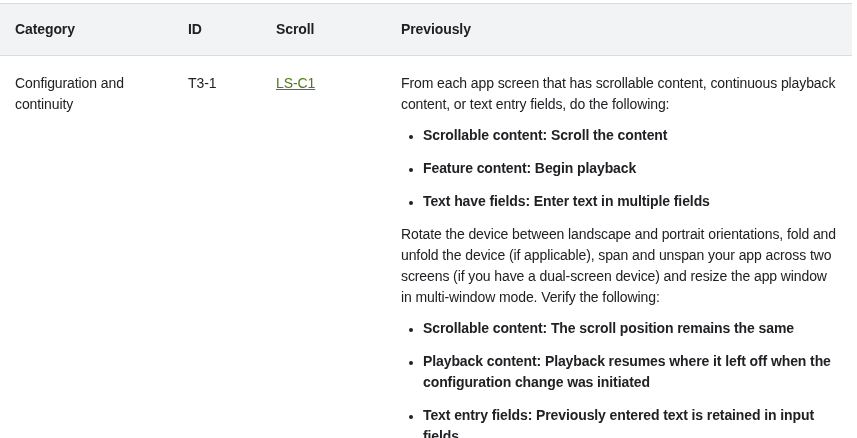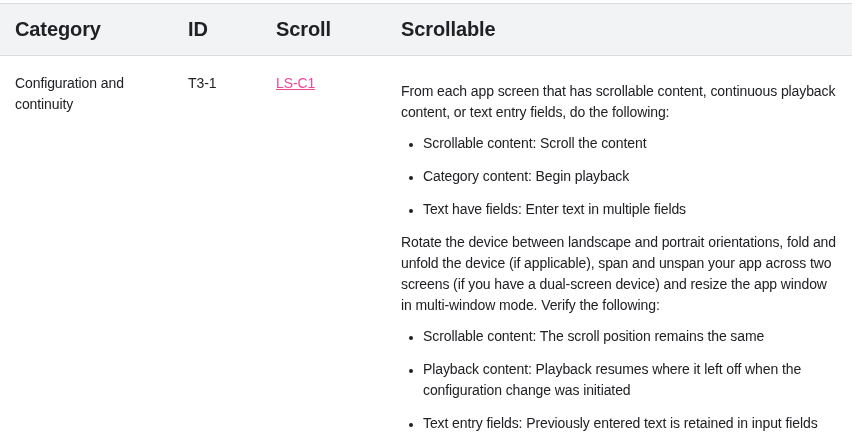--- a/index.html
+++ b/index.html
@@ -23,49 +23,50 @@
     width: 852px;
     font-size: 14px;
     line-height: 21px;
     letter-spacing: -0.1px;
   }
   table.quality-table thead tr {
     background: #f1f3f4;
   }
   table.quality-table th {
     text-align: left;
-    font-size: 20px;
+    font-size: 14px;
     font-weight: 700;
     color: #202124;
     padding: 15px 15px;
     height: 52px;
     border-top: 1px solid #d7d9dc;
     border-bottom: 1px solid #dadce0;
     vertical-align: middle;
   }
   table.quality-table td {
     vertical-align: top;
     padding: 17px 12px 6px 15px;
     color: #202124;
   }
   td.row-border {
     border-bottom: 1px solid #e0e0e0;
   }
   a.feature-link {
-    color: #ec4899;
+    color: #4d7c0f;
     text-decoration: underline;
     cursor: pointer;
   }
   .desc p {
-    margin: 8px 0 10px 0;
+    margin: 0 0 10px 0;
   }
   .desc ul {
     margin: 0 0 10px 0;
     padding: 0 0 0 22px;
     list-style: disc outside;
+    font-weight: bold;
   }
   .desc li {
     margin: 0 0 12px 0;
   }
   .desc li::marker {
     font-size: 12px;
   }
 </style>
 </head>
 <body>
@@ -76,35 +77,35 @@
       <col style="width:173px">
       <col style="width:88px">
       <col style="width:125px">
       <col style="width:466px">
     </colgroup>
     <thead>
       <tr>
         <th>Category</th>
         <th>ID</th>
         <th>Scroll</th>
-        <th>Scrollable</th>
+        <th>Previously</th>
       </tr>
     </thead>
     <tbody>
       <tr>
         <td>Configuration and continuity</td>
         <td class="row-border">T3-1</td>
         <td class="row-border">
           <a class="feature-link" href="#">LS-C1</a>
         </td>
         <td class="row-border desc">
           <p>From each app screen that has scrollable content, continuous playback content, or text entry fields, do the following:</p>
           <ul>
             <li>Scrollable content: Scroll the content</li>
-            <li>Category content: Begin playback</li>
+            <li>Feature content: Begin playback</li>
             <li>Text have fields: Enter text in multiple fields</li>
           </ul>
           <p>Rotate the device between landscape and portrait orientations, fold and unfold the device (if applicable), span and unspan your app across two screens (if you have a dual-screen device) and resize the app window in multi-window mode. Verify the following:</p>
           <ul>
             <li>Scrollable content: The scroll position remains the same</li>
             <li>Playback content: Playback resumes where it left off when the configuration change was initiated</li>
             <li>Text entry fields: Previously entered text is retained in input fields</li>
           </ul>
         </td>
       </tr>

